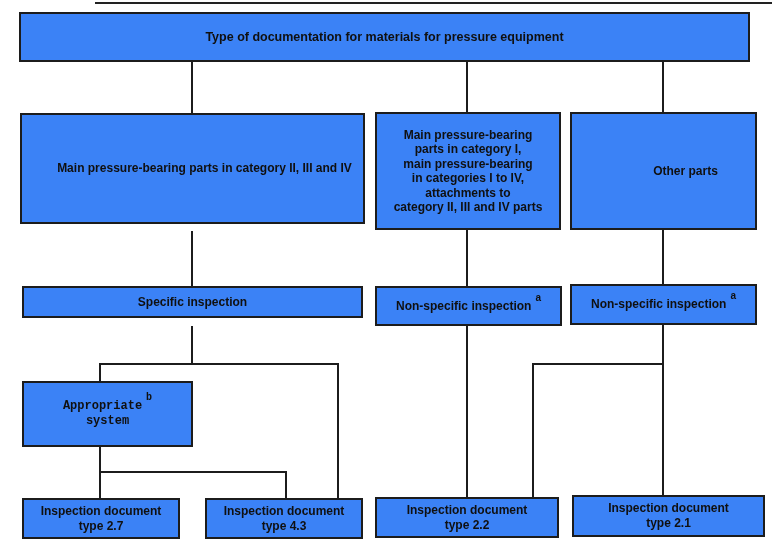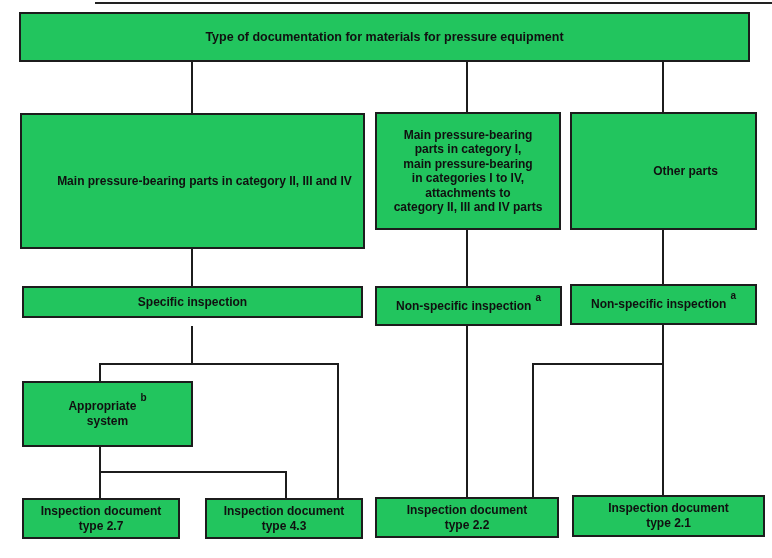--- a/index.html
+++ b/index.html
@@ -14,21 +14,21 @@
     background: #ffffff;
     font-family: "Liberation Sans", sans-serif;
     font-weight: bold;
     color: #101010;
     overflow: hidden;
   }
   .box {
     position: absolute;
     box-sizing: border-box;
     border: 2px solid #1c1c1c;
-    background: #22c55e;
+    background: #3b82f6;
     display: flex;
     flex-direction: column;
     align-items: center;
     justify-content: center;
     text-align: center;
     font-size: 12px;
     line-height: 15px;
     z-index: 2;
     padding: 2px 4px;
   }
@@ -56,21 +56,21 @@
 <body>
 
 <div id="canvas">
 
   <div class="artifact" style="left:95px; top:2px; width:677px; height:2px;"></div>
 
   <div class="box" id="title-box" style="left:19px; top:12px; width:731px; height:50px;">
     <span class="ln">Type of documentation for materials for pressure equipment</span>
   </div>
 
-  <div class="box" style="left:20px; top:113px; width:345px; height:136px;padding-left:28px;">
+  <div class="box" style="left:20px; top:113px; width:345px; height:111px;padding-left:28px;">
     <span class="ln">Main pressure-bearing parts in category II, III and IV</span>
   </div>
 
   <div class="box" id="box-cat1" style="left:375px; top:112px; width:186px; height:118px;">
     <span class="ln">Main pressure-bearing</span>
     <span class="ln">parts in category I,</span>
     <span class="ln">main pressure-bearing</span>
     <span class="ln">in categories I to IV,</span>
     <span class="ln">attachments to</span>
     <span class="ln">category II, III and IV parts</span>
@@ -85,21 +85,21 @@
   </div>
 
   <div class="box" style="left:375px; top:286px; width:187px; height:40px;">
     <span class="ln"><span>Non-specific inspection</span><sup class="fn">a</sup></span>
   </div>
 
   <div class="box" style="left:570px; top:284px; width:187px; height:41px;">
     <span class="ln"><span>Non-specific inspection</span><sup class="fn">a</sup></span>
   </div>
 
-  <div class="box" style="left:22px; top:381px; width:171px; height:66px;">
+  <div class="box" style="left:22px; top:381px; width:171px; height:66px;font-family:Liberation Mono, monospace;">
     <span class="ln"><span>Appropriate</span><sup class="fn">b</sup></span>
     <span class="ln">system</span>
   </div>
 
   <div class="box" style="left:22px; top:498px; width:158px; height:41px;">
     <span class="ln">Inspection document</span>
     <span class="ln">type 2.7</span>
   </div>
 
   <div class="box" style="left:205px; top:498px; width:158px; height:41px;">

